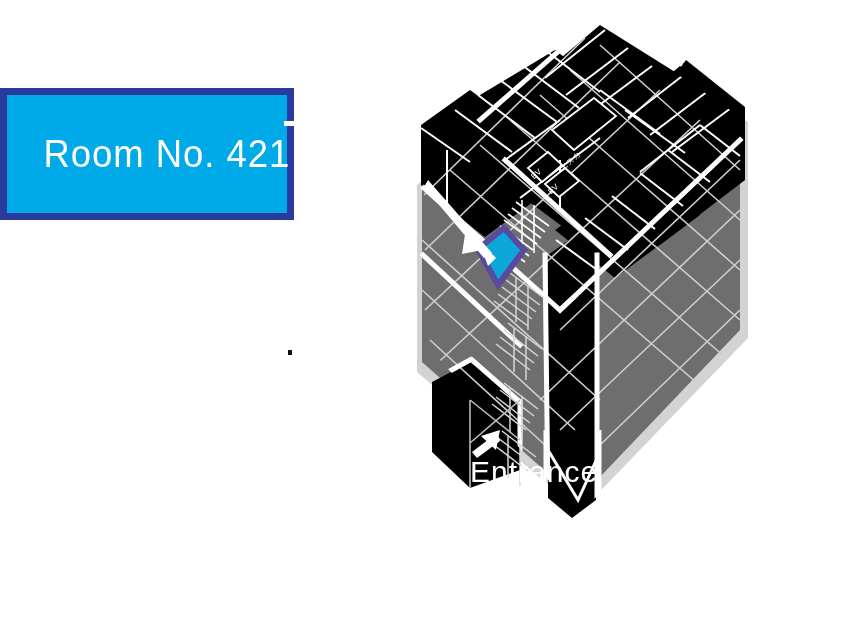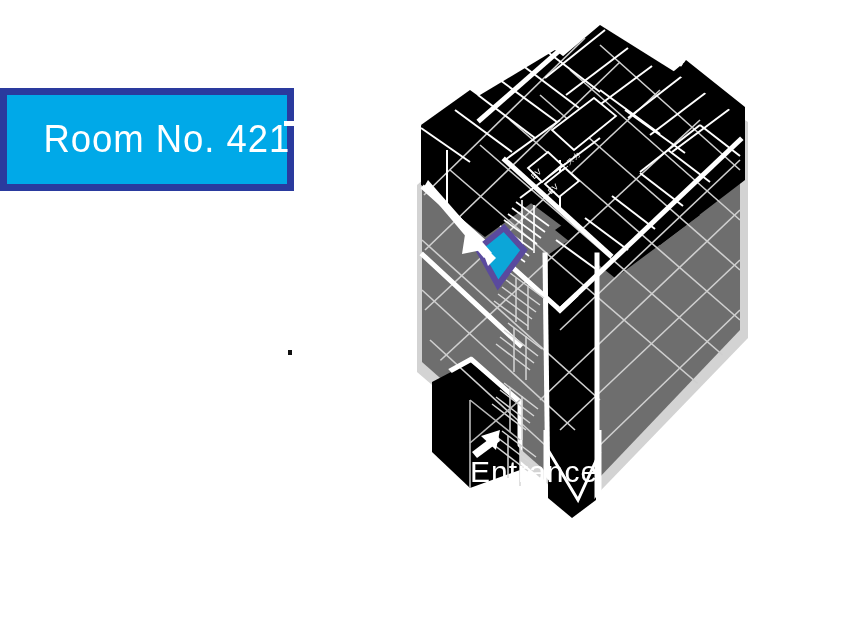--- a/index.html
+++ b/index.html
@@ -10,21 +10,21 @@
     font-family:"Liberation Sans", sans-serif;
     overflow:hidden;
     position:relative;
   }
   #stage{position:absolute;left:0;top:0;width:847px;height:640px;}
 
   
   #room-callout{
     position:absolute;
     left:0px; top:88px;
-    width:294px; height:103px;
+    width:294px; height:132px;
     box-sizing:border-box;
     border:7px solid #2a3a9e;
     background:#00a9e8;
     display:flex;
     align-items:center;
   }
   #room-callout-text{
     color:#ffffff;
     font-family:"Liberation Sans Narrow","Liberation Sans",sans-serif;
     font-size:38px;

